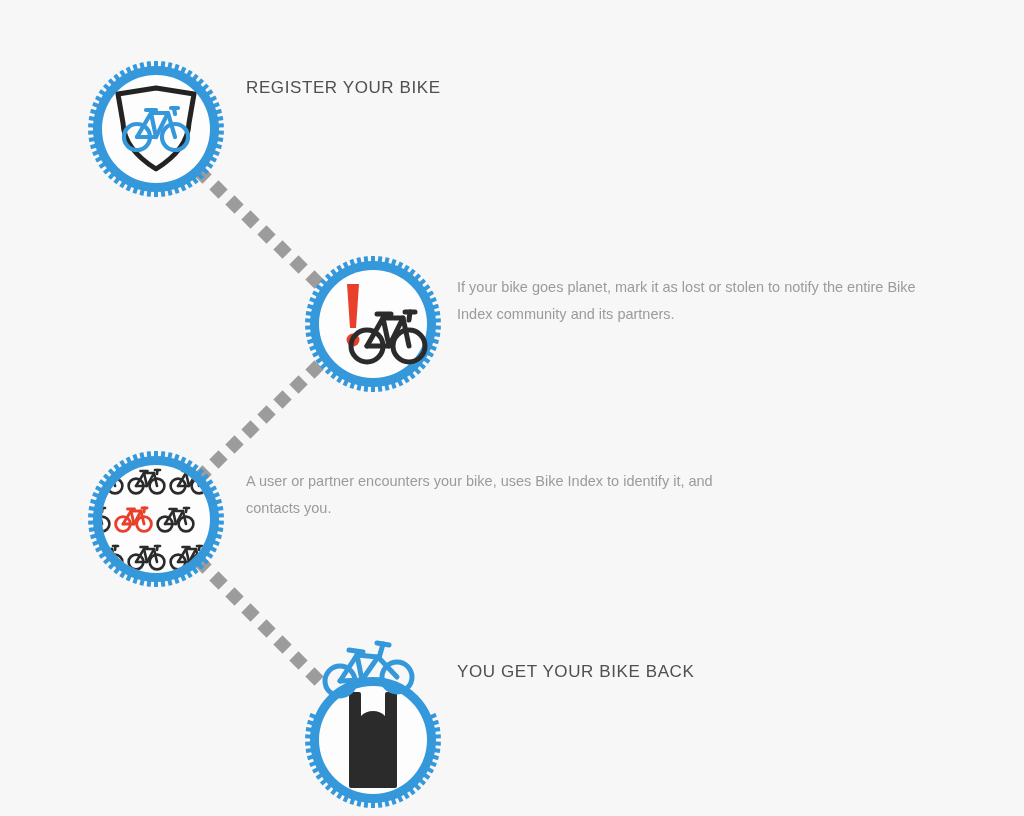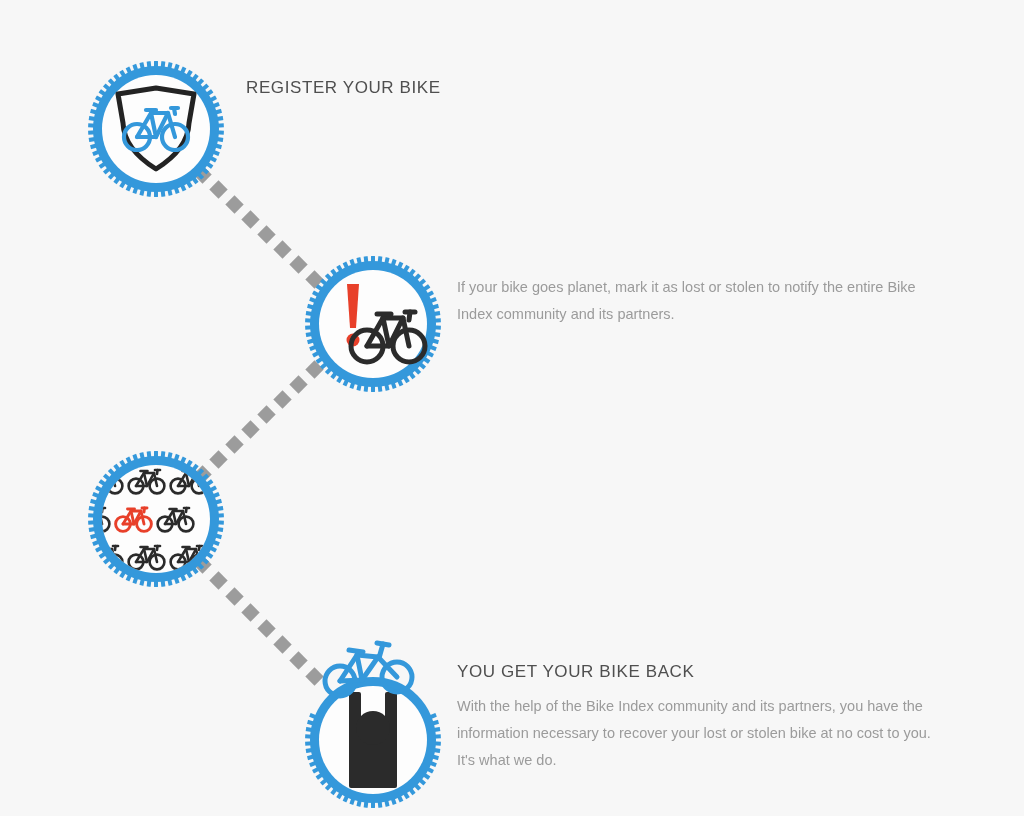--- a/index.html
+++ b/index.html
@@ -426,20 +426,21 @@
               <use href="#minibike" x="-3" y="94"></use>
               <use href="#minibike" x="39" y="94"></use>
               <use href="#minibike" x="81" y="94"></use>
             </g>
           </g>
         </svg>
       </div>
     </div>
 
     <div class="copy" style="left:158px; top:17px; width:480px;">
+      <p>A user or partner encounters your bike, uses Bike Index to identify it, and contacts you.</p>
     </div>
   </div>
 
   <div class="step" style="left:305px; top:672px; width:640px; height:144px;">
 
     <div class="badge">
       <div class="sprocket partial">
         <div class="teeth" id="teeth4">
             <i style="transform: rotate(68.2759deg);"></i>
             <i style="transform: rotate(74.4828deg);"></i>
@@ -502,17 +503,16 @@
             <path d="M44 12 L58 14"></path>
             <path d="M72 5 L84 7"></path>
             <path d="M78 6 L74 20"></path>
           </g>
         </svg>
       </div>
     </div>
 
     <div class="copy" style="left:152px; top:-10px; width:480px;">
       <h3>YOU GET YOUR BIKE BACK</h3>
-      <p>With the help of the Bike Index community and its partners, you have the information necessary to recover your lost or stolen bike at no cost to you. It's what we do.</p>
     </div>
   </div>
 
 </div>
 
 </body></html>

